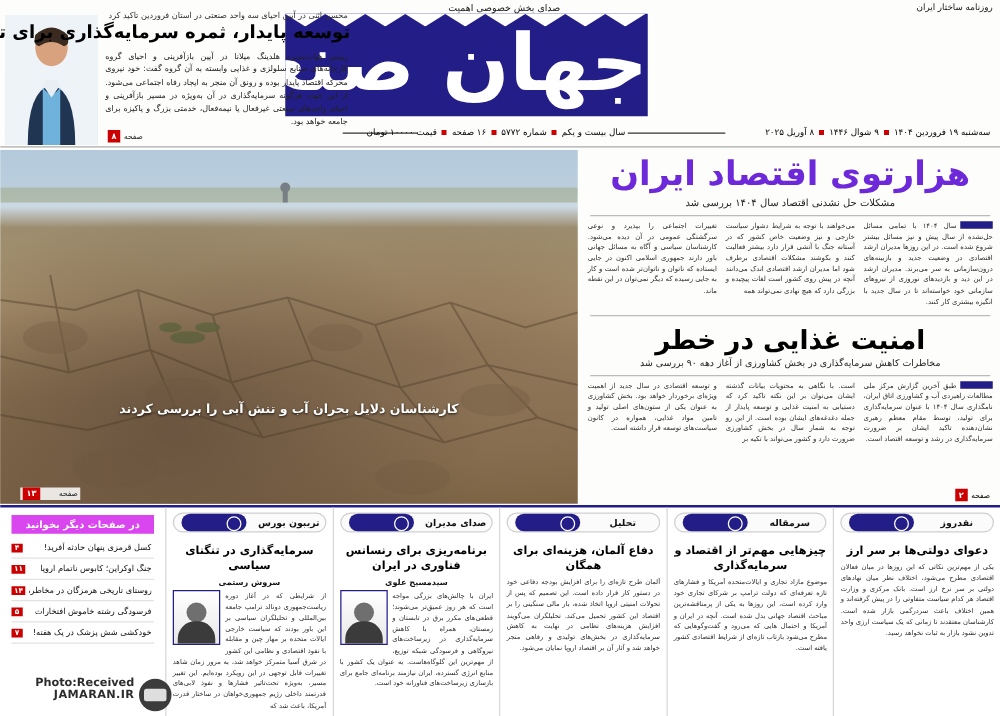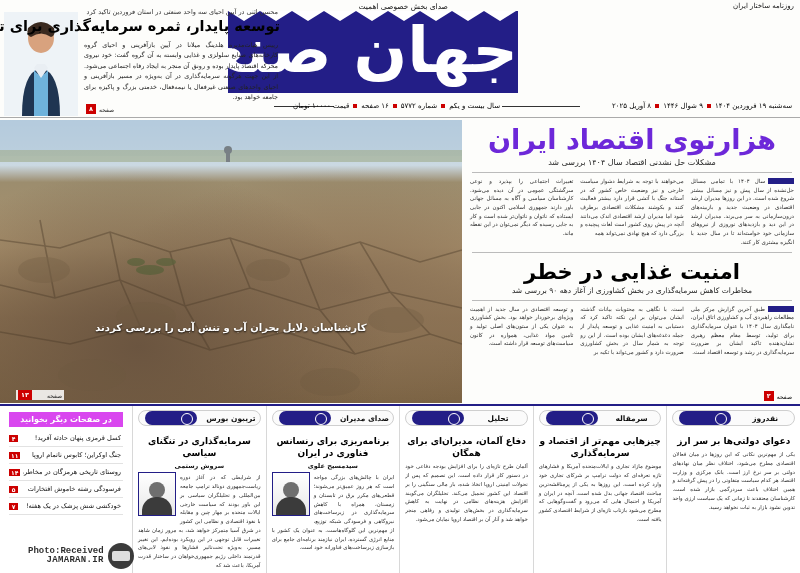--- a/index.html
+++ b/index.html
@@ -323,24 +323,23 @@
     font-size: 6px; font-weight: bold;
     padding: 0 2px; min-width: 9px; text-align:center;
     flex: none;
   }
   .op-item .txt { text-align: right; white-space: nowrap; overflow: hidden; }
 
   
   .watermark {
     position: absolute;
     left: 28px; bottom: 4px;
-    display: flex; align-items: center; gap: 4px;
+    display: flex; align-items: flex-start; gap: 4px;
     opacity: .92;
     z-index: 40;
-    font-family: Liberation Mono, monospace;
   }
   .wm-logo {
     width: 26px; height: 26px; border-radius: 50%;
     background: #2b2b2b;
     position: relative;
     flex: none;
   }
   .wm-logo::after{
     content:"";
     position:absolute; left:4px; top:8px; width:18px; height:10px;
@@ -507,21 +506,21 @@
         <div class="sec-body">موضوع مازاد تجاری و ایالات‌متحده آمریکا و فشارهای تازه تعرفه‌ای که دولت ترامپ بر شرکای تجاری خود وارد کرده است، این روزها به یکی از پرمناقشه‌ترین مباحث اقتصاد جهانی بدل شده است. آنچه در ایران و آمریکا و احتمال هایی که می‌رود و گفت‌وگوهایی که مطرح می‌شود بازتاب تازه‌ای از شرایط اقتصادی کشور یافته است.</div>
       </div>
 
       <div class="sec-col">
         <div class="sec-tabwrap">
           <div class="sec-tab">
             <div class="tab-badge"></div>
             <div class="tab-label">تحلیل</div>
           </div>
         </div>
-        <div class="sec-head">دفاع آلمان، مدیران‌ای برای همگان</div>
+        <div class="sec-head">دفاع آلمان، هزینه‌ای برای همگان</div>
         <div class="sec-body">آلمان طرح تازه‌ای را برای افزایش بودجه دفاعی خود در دستور کار قرار داده است. این تصمیم که پس از تحولات امنیتی اروپا اتخاذ شده، بار مالی سنگینی را بر اقتصاد این کشور تحمیل می‌کند. تحلیلگران می‌گویند افزایش هزینه‌های نظامی در نهایت به کاهش سرمایه‌گذاری در بخش‌های تولیدی و رفاهی منجر خواهد شد و آثار آن بر اقتصاد اروپا نمایان می‌شود.</div>
       </div>
 
       <div class="sec-col">
         <div class="sec-tabwrap">
           <div class="sec-tab">
             <div class="tab-badge"></div>
             <div class="tab-label">صدای مدیران</div>
           </div>
         </div>

